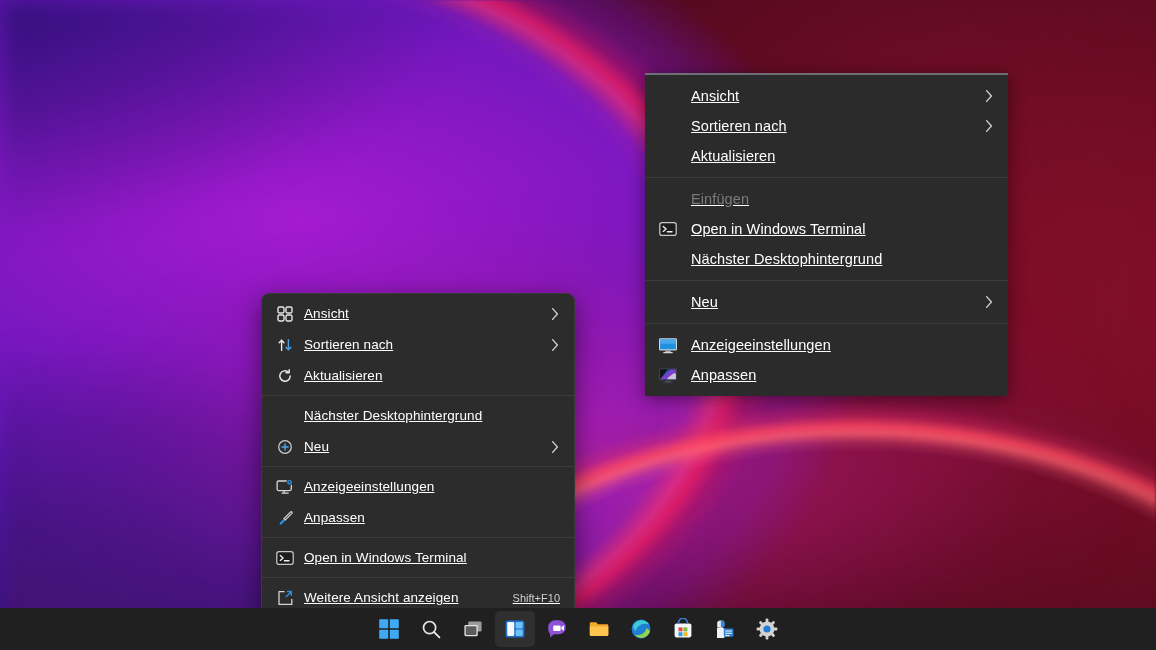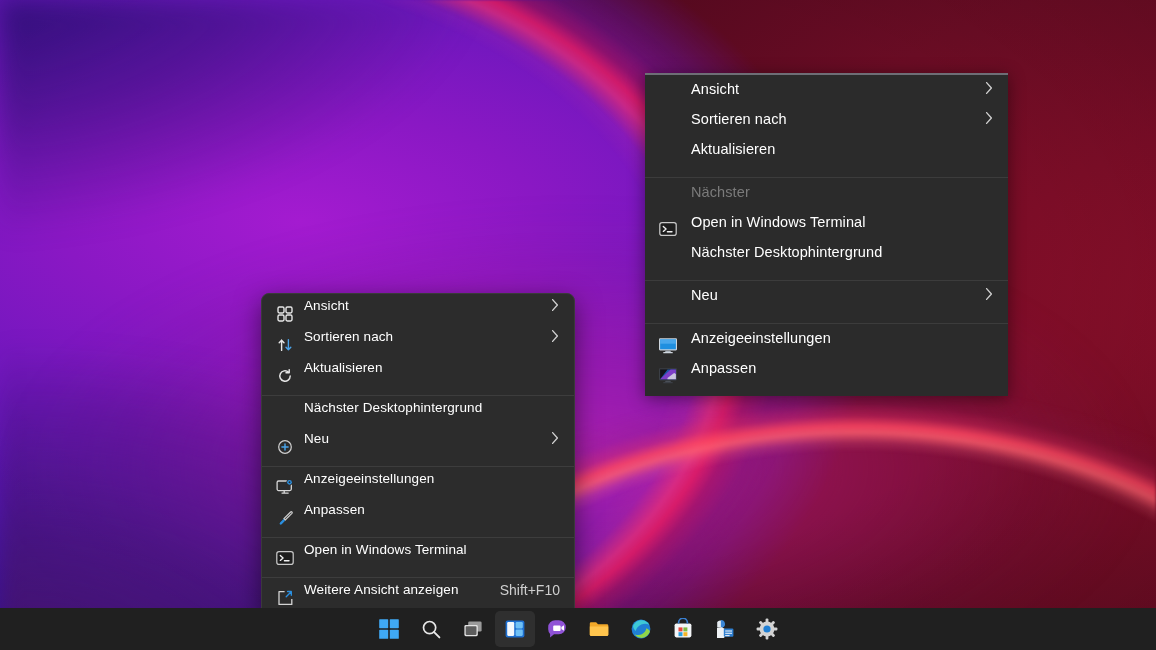--- a/index.html
+++ b/index.html
@@ -81,23 +81,24 @@
   
   .menu {
     position: absolute;
     background: #2c2c2c;
     color: #ffffff;
     font-size: 13.5px;
     z-index: 20;
   }
   .menu-row {
     display: flex;
-    align-items: flex-start;
+    align-items: center;
     position: relative;
     cursor: default;
+    text-decoration: underline;
   }
   .menu-row .mi-icon {
     display: flex;
     align-items: center;
     justify-content: center;
     flex: 0 0 auto;
   }
   .menu-row .mi-label {
     flex: 1 1 auto;
     white-space: nowrap;
@@ -106,21 +107,21 @@
   .menu-row.disabled .mi-label { color: #7b7b7b; }
   .mi-chevron {
     flex: 0 0 auto;
     color: #d6d6d6;
     font-size: 13px;
     line-height: 1;
   }
   .mi-accel {
     flex: 0 0 auto;
     color: #cfcfcf;
-    font-size: 14px;
+    font-size: 11px;
     white-space: nowrap;
   }
   .sep {
     height: 1px;
     background: #3d3d3d;
     width: 100%;
   }
 
   
   #menu-classic {
@@ -225,21 +226,21 @@
         </div>
         <div class="menu-row">
           <span class="mi-icon"></span>
           <span class="mi-label">Aktualisieren</span>
         </div>
       </div>
       <div class="sep"></div>
       <div class="grp">
         <div class="menu-row disabled">
           <span class="mi-icon"></span>
-          <span class="mi-label">Nächster</span>
+          <span class="mi-label">Einfügen</span>
         </div>
         <div class="menu-row">
           <span class="mi-icon">
             <svg class="ic" width="18" height="16" viewBox="0 0 18 16" xmlns="http://www.w3.org/2000/svg">
               <rect x="0.8" y="1.6" width="16.4" height="12.8" rx="2.2" fill="#1d1d1d" stroke="#c9c9c9" stroke-width="1.25"></rect>
               <path d="M4.3 5.4 7.1 7.9 4.3 10.4" fill="none" stroke="#f0f0f0" stroke-width="1.35" stroke-linecap="round" stroke-linejoin="round"></path>
               <path d="M8.4 10.7h4.6" stroke="#f0f0f0" stroke-width="1.35" stroke-linecap="round"></path>
             </svg>
           </span>
           <span class="mi-label">Open in Windows Terminal</span>

